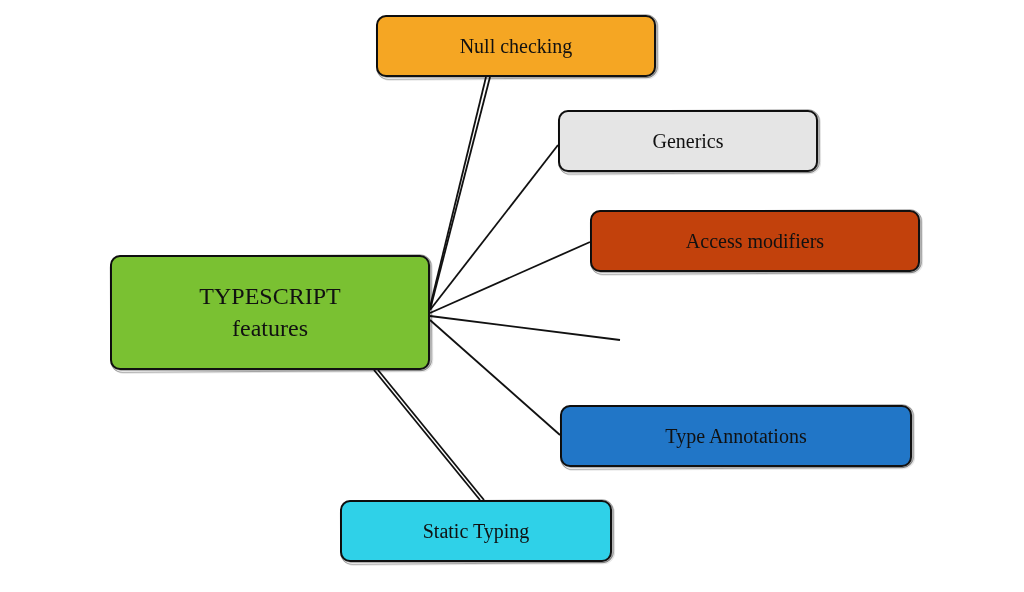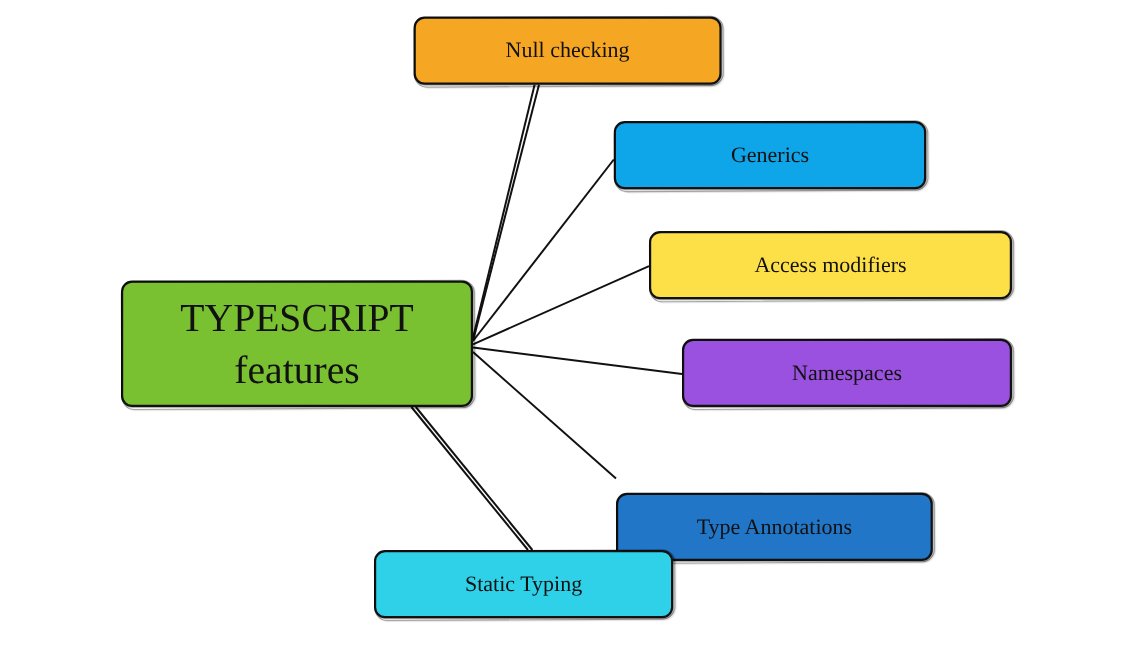--- a/index.html
+++ b/index.html
@@ -44,32 +44,32 @@
       border-radius: 12px;
       pointer-events: none;
       transform: rotate(-0.3deg) translate(1px,1px);
     }
     .center-node {
       left: 110px;
       top: 255px;
       width: 320px;
       height: 115px;
       background: #7AC132;
-      font-size: 36px;
+      font-size: 24px;
       line-height: 1.3;
     }
     .feature-node {
       height: 62px;
       white-space: nowrap;
     }
     .n-null { left: 376px; top: 15px; width: 280px; background: #F5A623; }
-    .n-generics { left: 558px; top: 110px; width: 284px; background: #0ea5e9; }
-    .n-access { left: 590px; top: 210px; width: 330px; background: #fde047; }
+    .n-generics { left: 558px; top: 110px; width: 260px; background: #e5e5e5; }
+    .n-access { left: 590px; top: 210px; width: 330px; background: #c2410c; }
     .n-namespaces { left: 620px; top: 308px; width: 300px; background: #9B51E0; }
-    .n-typeann { left: 560px; top: 405px; width: 288px; background: #2176C7; margin-top: 43px; }
+    .n-typeann { left: 560px; top: 405px; width: 352px; background: #2176C7; }
     .n-static { left: 340px; top: 500px; width: 272px; background: #2FD1E8; }
   </style>
 </head>
 <body>
 
 <div class="canvas">
 
   <svg class="lines">
     <g stroke="#111" stroke-width="1.8" fill="none">
       <path d="M 430 310 L 490 77"></path>
@@ -92,23 +92,20 @@
   </div>
 
   <div class="node feature-node n-generics">
     <span>Generics</span>
   </div>
 
   <div class="node feature-node n-access">
     <span>Access modifiers</span>
   </div>
 
-  <div class="node feature-node n-namespaces">
-    <span>Namespaces</span>
-  </div>
 
   <div class="node feature-node n-typeann">
     <span>Type Annotations</span>
   </div>
 
   <div class="node feature-node n-static">
     <span>Static Typing</span>
   </div>
 
 </div>

